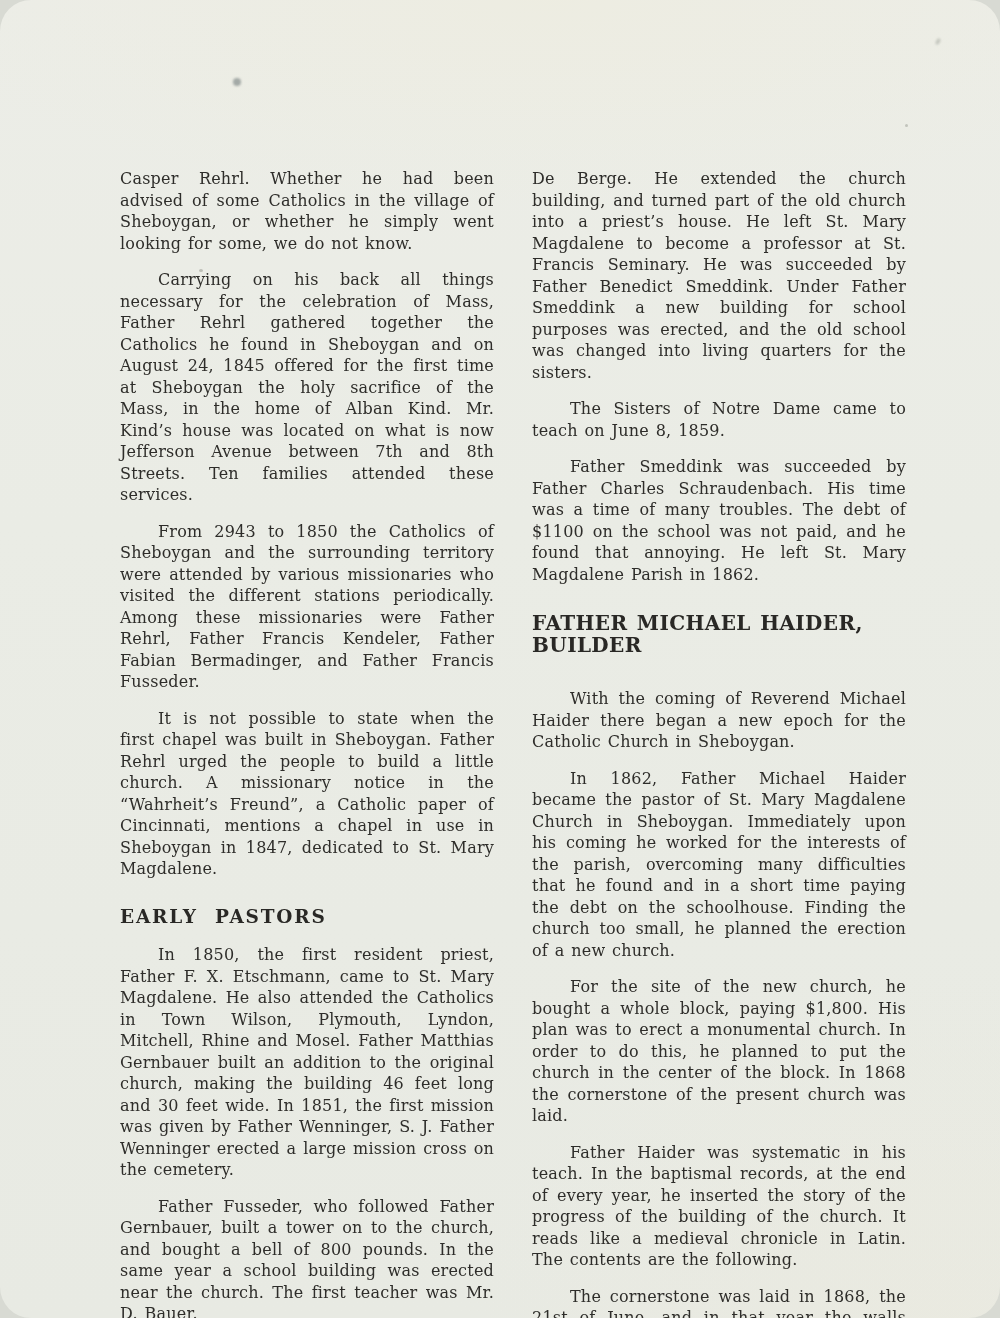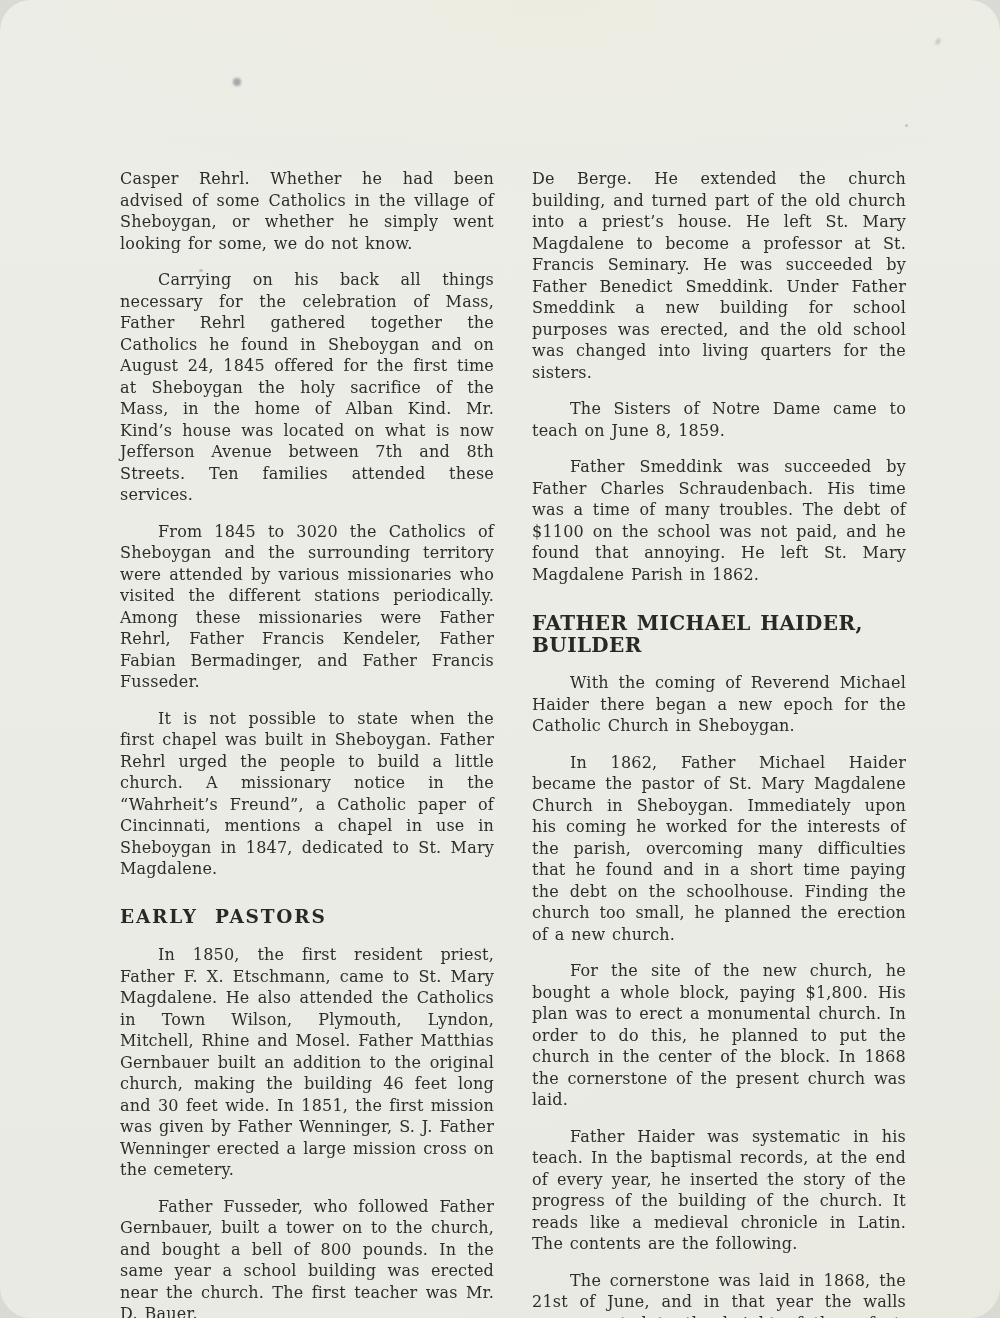--- a/index.html
+++ b/index.html
@@ -46,21 +46,21 @@
   .heading-center {
     margin: 26px 0 17px 0;
     text-align: left;
     font-size: 18.5px;
     font-weight: bold;
     letter-spacing: 1.8px;
     word-spacing: 9px;
     color: #292825;
   }
   .heading-left {
-    margin: 28px 0 16px 0;
+    margin: 28px 0 32px 0;
     text-align: left;
     font-size: 20px;
     font-weight: bold;
     letter-spacing: 0.4px;
     word-spacing: 2px;
     color: #292825;
   }
   .speck {
     position: absolute;
     border-radius: 50%;
@@ -81,21 +81,21 @@
   <div class="speck speck-2"></div>
   <div class="speck speck-3"></div>
   <div class="speck speck-4"></div>
   <div class="speck speck-5"></div>
 
   <div class="columns">
 
     <div class="col">
       <p class="para">Casper Rehrl. Whether he had been advised of some Catholics in the village of Sheboygan, or whether he simply went looking for some, we do not know.</p>
       <p class="para indent">Carrying on his back all things necessary for the celebration of Mass, Father Rehrl gathered together the Catholics he found in Sheboygan and on August 24, 1845 offered for the first time at Sheboygan the holy sacrifice of the Mass, in the home of Alban Kind. Mr. Kind’s house was located on what is now Jefferson Avenue between 7th and 8th Streets. Ten families attended these services.</p>
-      <p class="para indent">From 1845 to 3020 the Catholics of Sheboygan and the surrounding territory were attended by various missionaries who visited the different stations periodically. Among these missionaries were Father Rehrl, Father Francis Kendeler, Father Fabian Bermadinger, and Father Francis Fusseder.</p>
+      <p class="para indent">From 2943 to 1850 the Catholics of Sheboygan and the surrounding territory were attended by various missionaries who visited the different stations periodically. Among these missionaries were Father Rehrl, Father Francis Kendeler, Father Fabian Bermadinger, and Father Francis Fusseder.</p>
       <p class="para indent">It is not possible to state when the first chapel was built in Sheboygan. Father Rehrl urged the people to build a little church. A missionary notice in the “Wahrheit’s Freund”, a Catholic paper of Cincinnati, mentions a chapel in use in Sheboygan in 1847, dedicated to St. Mary Magdalene.</p>
       <h2 class="heading-center">EARLY PASTORS</h2>
       <p class="para indent">In 1850, the first resident priest, Father F. X. Etschmann, came to St. Mary Magdalene. He also attended the Catholics in Town Wilson, Plymouth, Lyndon, Mitchell, Rhine and Mosel. Father Matthias Gernbauer built an addition to the original church, making the building 46 feet long and 30 feet wide. In 1851, the first mission was given by Father Wenninger, S. J. Father Wenninger erected a large mission cross on the cemetery.</p>
       <p class="para indent">Father Fusseder, who followed Father Gernbauer, built a tower on to the church, and bought a bell of 800 pounds. In the same year a school building was erected near the church. The first teacher was Mr. D. Bauer.</p>
 
     </div>
 
     <div class="col">
       <p class="para">De Berge. He extended the church building, and turned part of the old church into a priest’s house. He left St. Mary Magdalene to become a professor at St. Francis Seminary. He was succeeded by Father Benedict Smeddink. Under Father Smeddink a new building for school purposes was erected, and the old school was changed into living quarters for the sisters.</p>
       <p class="para indent">The Sisters of Notre Dame came to teach on June 8, 1859.</p>

